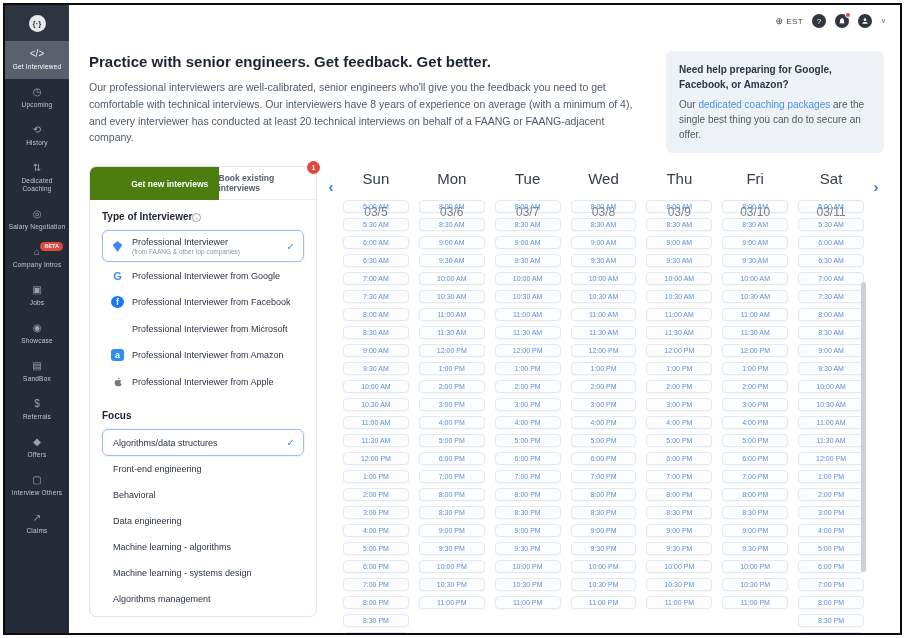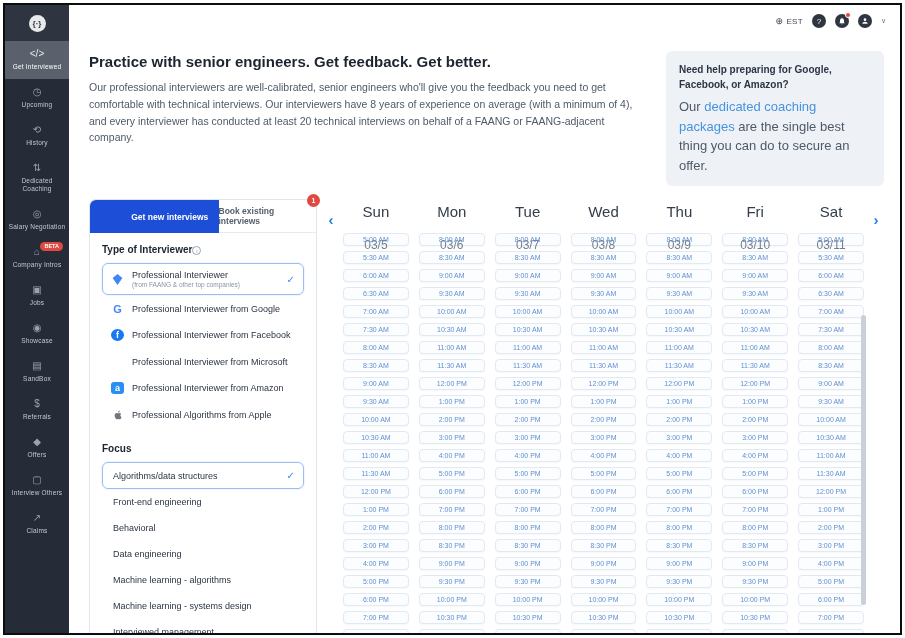--- a/index.html
+++ b/index.html
@@ -29,30 +29,30 @@
   .caret { font-size:7px; color:#6b7280; }
 
   .content { flex:1; padding:8px 16px 0 20px; overflow:hidden; }
 
   .hero-row { display:flex; align-items:flex-start; }
   .hero-text { flex:1; padding-right:28px; }
   .page-title { font-size:15px; font-weight:bold; color:#1c2430; margin:8px 0 9px; }
   .page-desc { font-size:10.5px; line-height:1.6; color:#4e5a68; max-width:575px; }
   .promo-box { width:218px; flex:0 0 218px; background:#eef2f7; border-radius:6px; padding:11px 13px; margin-top:6px; }
   .promo-title { font-size:10px; font-weight:bold; color:#2b3544; line-height:1.5; margin-bottom:5px; }
-  .promo-body { font-size:13px; color:#4e5a68; line-height:1.5; }
+  .promo-body { font-size:10px; color:#4e5a68; line-height:1.5; }
   .link-blue { color:#4693e0; text-decoration:none; cursor:pointer; }
 
   .work-row { display:flex; margin-top:13px; }
 
   
   .filter-card { width:228px; flex:0 0 228px; border:1px solid #dfe6ee; border-radius:7px; background:#fff; align-self:flex-start; }
   .tabs { display:flex; height:33px; }
   .tab { flex:1; display:flex; align-items:center; justify-content:center; font-size:8.5px; font-weight:bold; cursor:pointer; position:relative; }
-  .tab-active { background:#1d4ed8; color:#fff; border-radius:6px 0 0 0;padding-left:31px; }
+  .tab-active { background:#4d7c0f; color:#fff; border-radius:6px 0 0 0;padding-left:31px; }
   .tab-inactive { color:#55606e; border-bottom:1px solid #e6ebf2; border-radius:0 6px 0 0; }
   .tab-badge { position:absolute; top:-6px; right:-4px; width:13px; height:13px; border-radius:50%; background:#e0493f; color:#fff; font-size:7px; font-weight:bold; display:flex; align-items:center; justify-content:center; }
   .card-section { padding:11px 12px 4px; }
   .section-title { font-size:10px; font-weight:bold; color:#1c2430; margin-bottom:8px; display:flex; align-items:flex-end; }
   .info-i { width:9px; height:9px; border-radius:50%; border:1px solid #9aa5b1; color:#9aa5b1; font-size:6px; display:inline-flex; align-items:center; justify-content:center; font-weight:normal; }
   .option-row { display:flex; align-items:center; gap:8px; padding:6px 8px; font-size:9px; color:#45505e; cursor:pointer; border:1px solid transparent; }
   .option-selected { border:1px solid #9cbdf0; border-radius:6px; box-shadow:0 0 0 1px rgba(62,135,245,.08); }
   .opt-labels { flex:1; }
   .opt-label { font-size:9px; color:#2b3544; }
   .opt-sub { font-size:6.5px; color:#8a95a3; margin-top:1px; }
@@ -243,21 +243,21 @@
                     <div class="opt-label">Professional Interviewer from Amazon</div>
                   </div>
                 </div>
                 <div class="option-row">
                   <span class="opt-icon icon-apple">
                     <svg viewBox="0 0 24 24">
                       <path d="M16.7 12.6c0-2.1 1.7-3.1 1.8-3.2-1-1.4-2.5-1.6-3-1.6-1.3-.1-2.5.8-3.2.8-.7 0-1.7-.8-2.8-.7-1.4 0-2.8.8-3.5 2.1-1.5 2.6-.4 6.5 1.1 8.6.7 1 1.6 2.2 2.7 2.1 1.1 0 1.5-.7 2.8-.7s1.7.7 2.8.7c1.2 0 1.9-1 2.6-2.1.8-1.2 1.2-2.4 1.2-2.4s-2.5-1-2.5-3.6zM14.6 5.8c.6-.7 1-1.7.9-2.8-.9 0-1.9.6-2.5 1.3-.6.6-1 1.7-.9 2.7 1 .1 1.9-.5 2.5-1.2z"></path>
                     </svg>
                   </span>
                   <div class="opt-labels">
-                    <div class="opt-label">Professional Algorithms from Apple</div>
+                    <div class="opt-label">Professional Interviewer from Apple</div>
                   </div>
                 </div>
               </div>
           </div>
 
           <div class="card-section">
             <div class="section-title">
               <span>Focus</span>
             </div>
             <div class="focus-list" id="focus-list">
@@ -274,21 +274,21 @@
                 <div class="option-row">
                   <span class="opt-label">Data engineering</span>
                 </div>
                 <div class="option-row">
                   <span class="opt-label">Machine learning - algorithms</span>
                 </div>
                 <div class="option-row">
                   <span class="opt-label">Machine learning - systems design</span>
                 </div>
                 <div class="option-row">
-                  <span class="opt-label">Interviewed management</span>
+                  <span class="opt-label">Algorithms management</span>
                 </div>
               </div>
           </div>
 
         </div>
 
         <div class="calendar">
           <div class="chev">‹</div>
           <div class="cal-cols" id="cal-cols">
               <div class="day-col">

